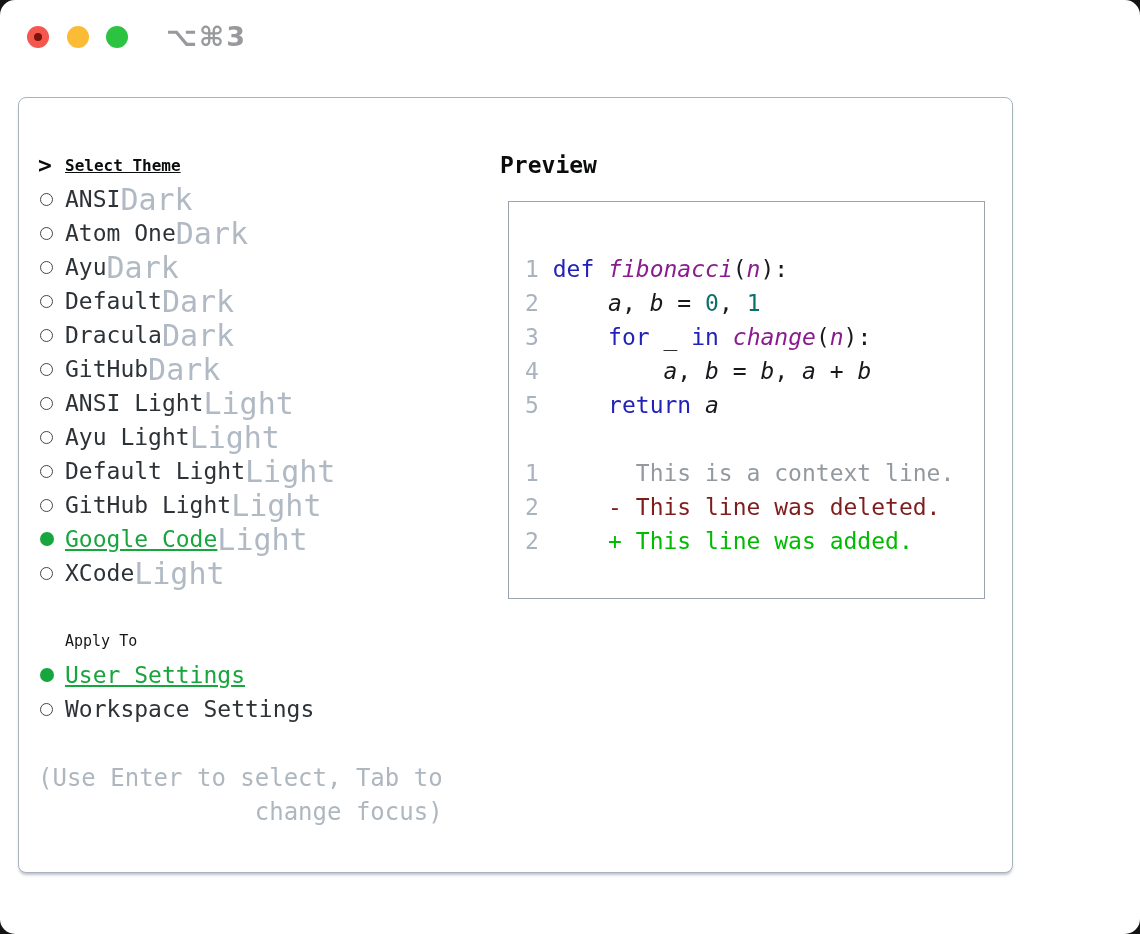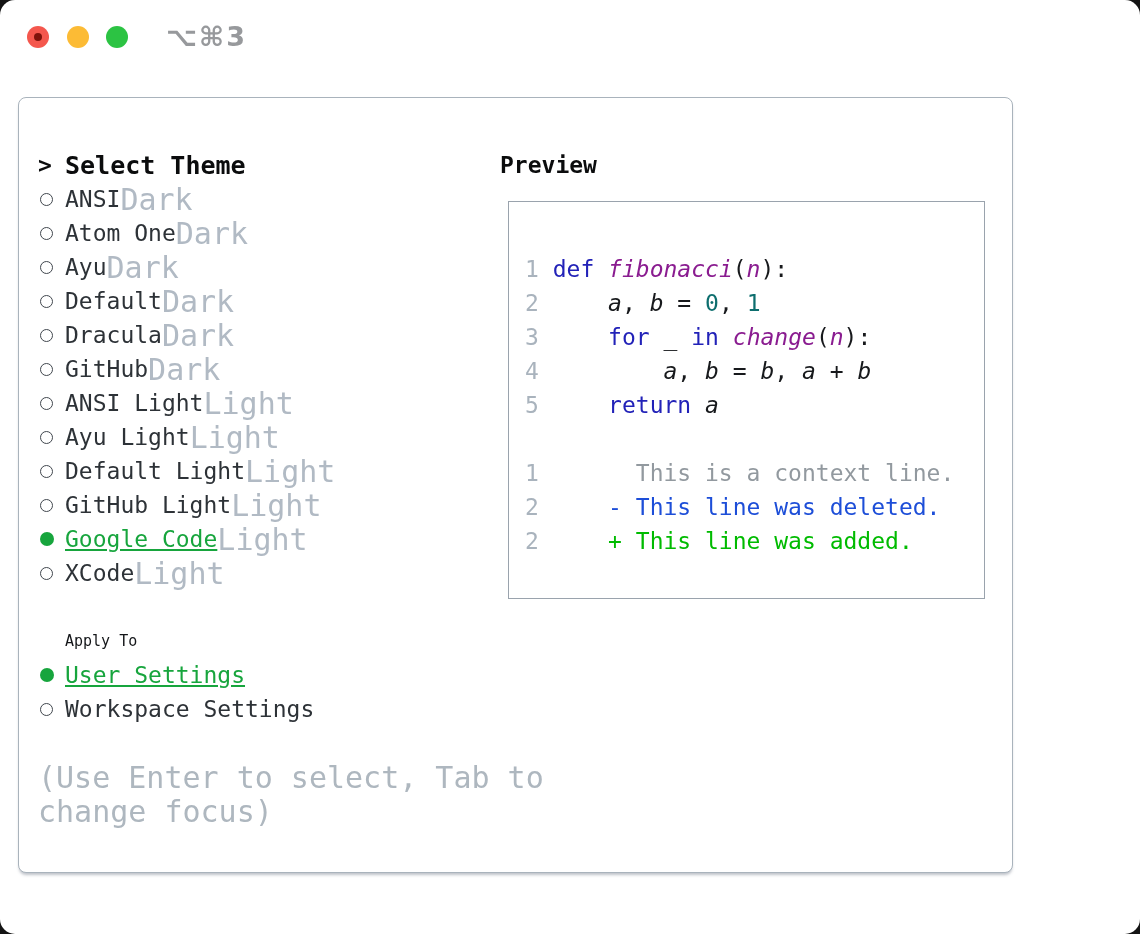--- a/index.html
+++ b/index.html
@@ -40,49 +40,49 @@
   
   .list{position:absolute;left:38px;top:148px;}
   .row{height:34px;display:flex;align-items:center;white-space:pre;}
   .marker{display:inline-block;width:27px;font-size:23px;font-weight:bold;color:#0b0c0d;}
   .bullet{
     width:13px;height:13px;box-sizing:border-box;
     border:1.6px solid #41474e;border-radius:50%;
     margin:0 12px 0 2px;flex:0 0 auto;
   }
   .bullet.sel{background:#17a53d;border:none;width:14px;height:14px;margin:0 11px 0 2px;}
-  .hdr{font-size:25px;font-weight:bold;color:#0b0c0d;}
+  .hdr{font-size:16px;font-weight:bold;color:#0b0c0d;text-decoration:underline;}
   .nm{font-size:23px;color:#2d3237;}
   .nm.sel{color:#17a53d;text-decoration:underline;}
   .tag{font-size:30px;color:#b1bac4;}
   .sect{font-size:15px;color:#141619;}
   .spacer{height:34px;}
   .help{
     position:absolute;left:38px;top:761px;
-    font-size:30px;line-height:34px;color:#aeb7bf;white-space:pre-line;
+    font-size:24px;line-height:34px;color:#aeb7bf;white-space:pre-line;text-align:right;
   }
   
   .preview-title{
     position:absolute;left:500px;top:148px;height:34px;display:flex;align-items:center;
     font-size:23px;font-weight:bold;color:#0b0c0d;
   }
   .pbox{
     position:absolute;left:508px;top:201px;width:477px;height:398px;
     border:1.5px solid #9aa3ad;box-sizing:border-box;background:#ffffff;
   }
   .code{position:absolute;left:16px;top:50px;font-size:23px;line-height:34px;}
   .cl{white-space:pre;height:34px;}
   .lnum{color:#a9b3bd;}
   .kw{color:#2222b8;margin-top:44px;}
   .fn{color:#8a1c90;font-style:italic;}
   .var{color:#17191c;font-style:italic;}
   .pl{color:#17191c;}
   .lit{color:#0d6e6e;}
   .ctx{color:#92999f;}
-  .del{color:#1d4ed8;}
+  .del{color:#7f1d1d;}
   .add{color:#00bb00;}
 </style>
 </head>
 <body>
 
 <div class="window">
 
   <div class="titlebar">
     <div class="tl tl-close"></div>
     <div class="tl tl-min"></div>

